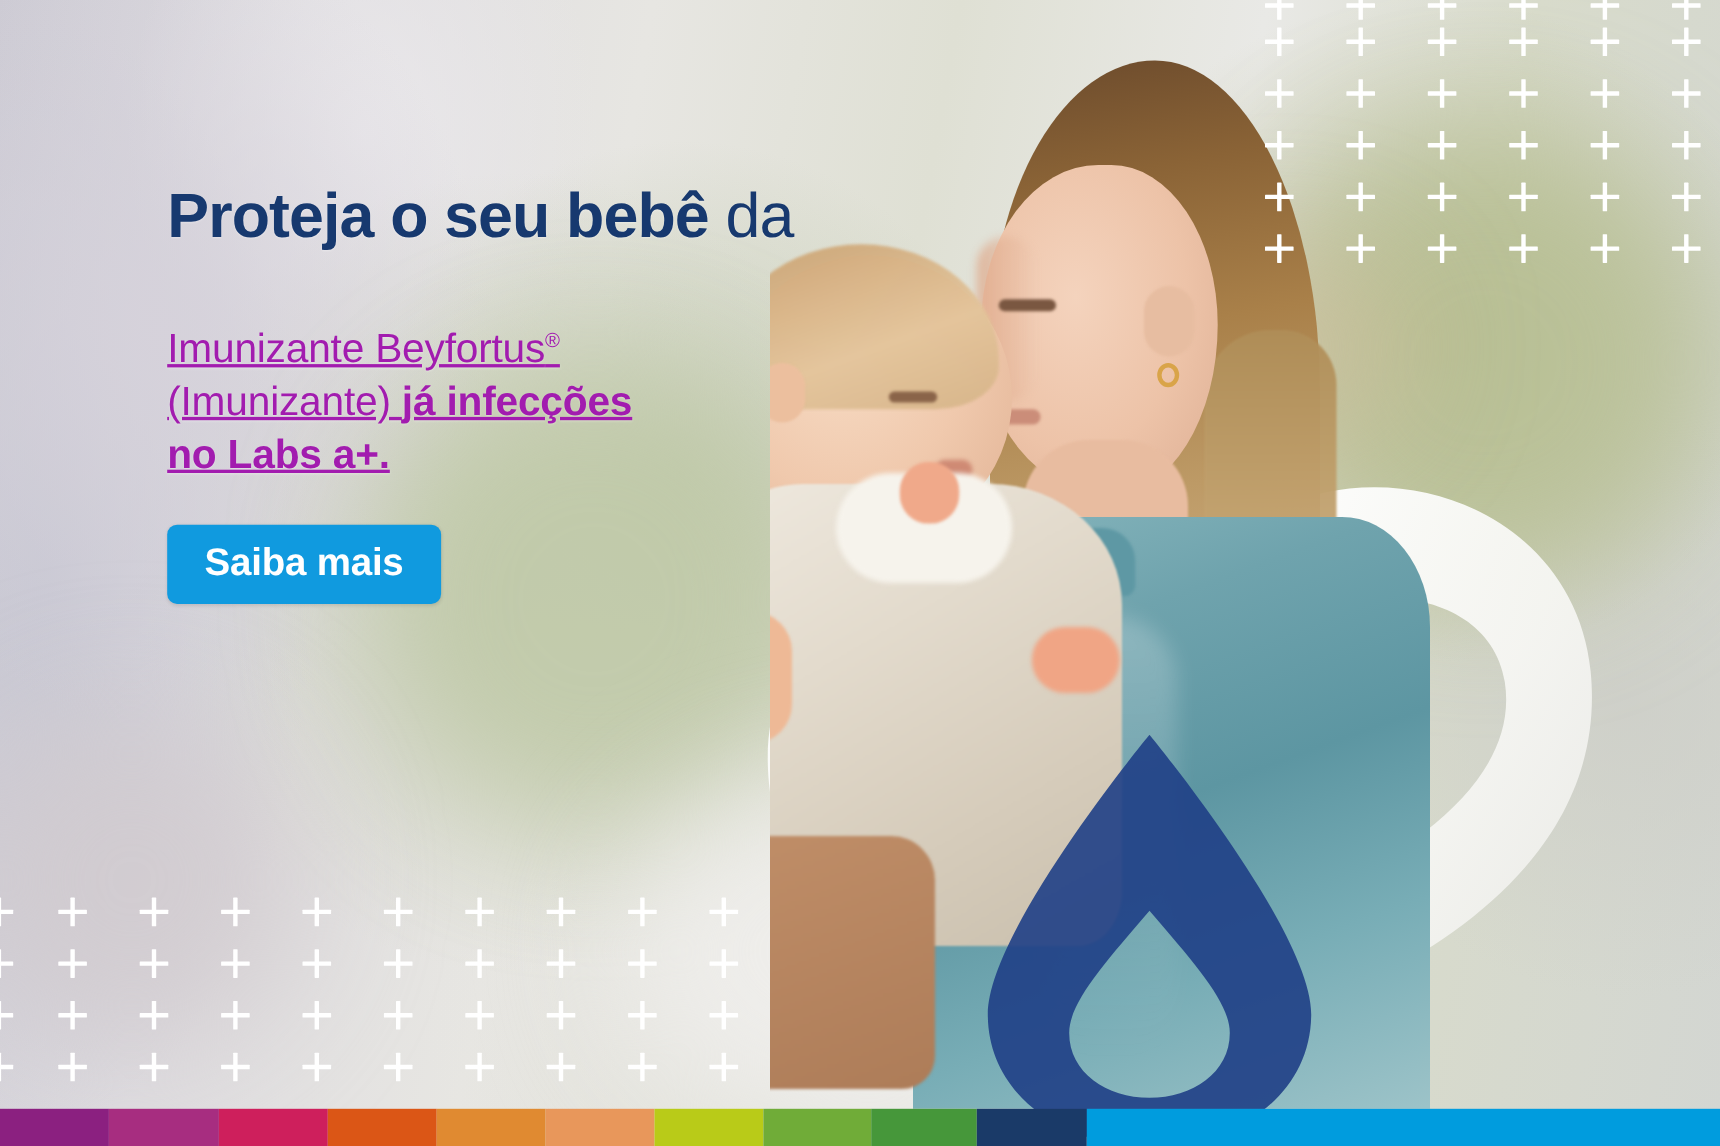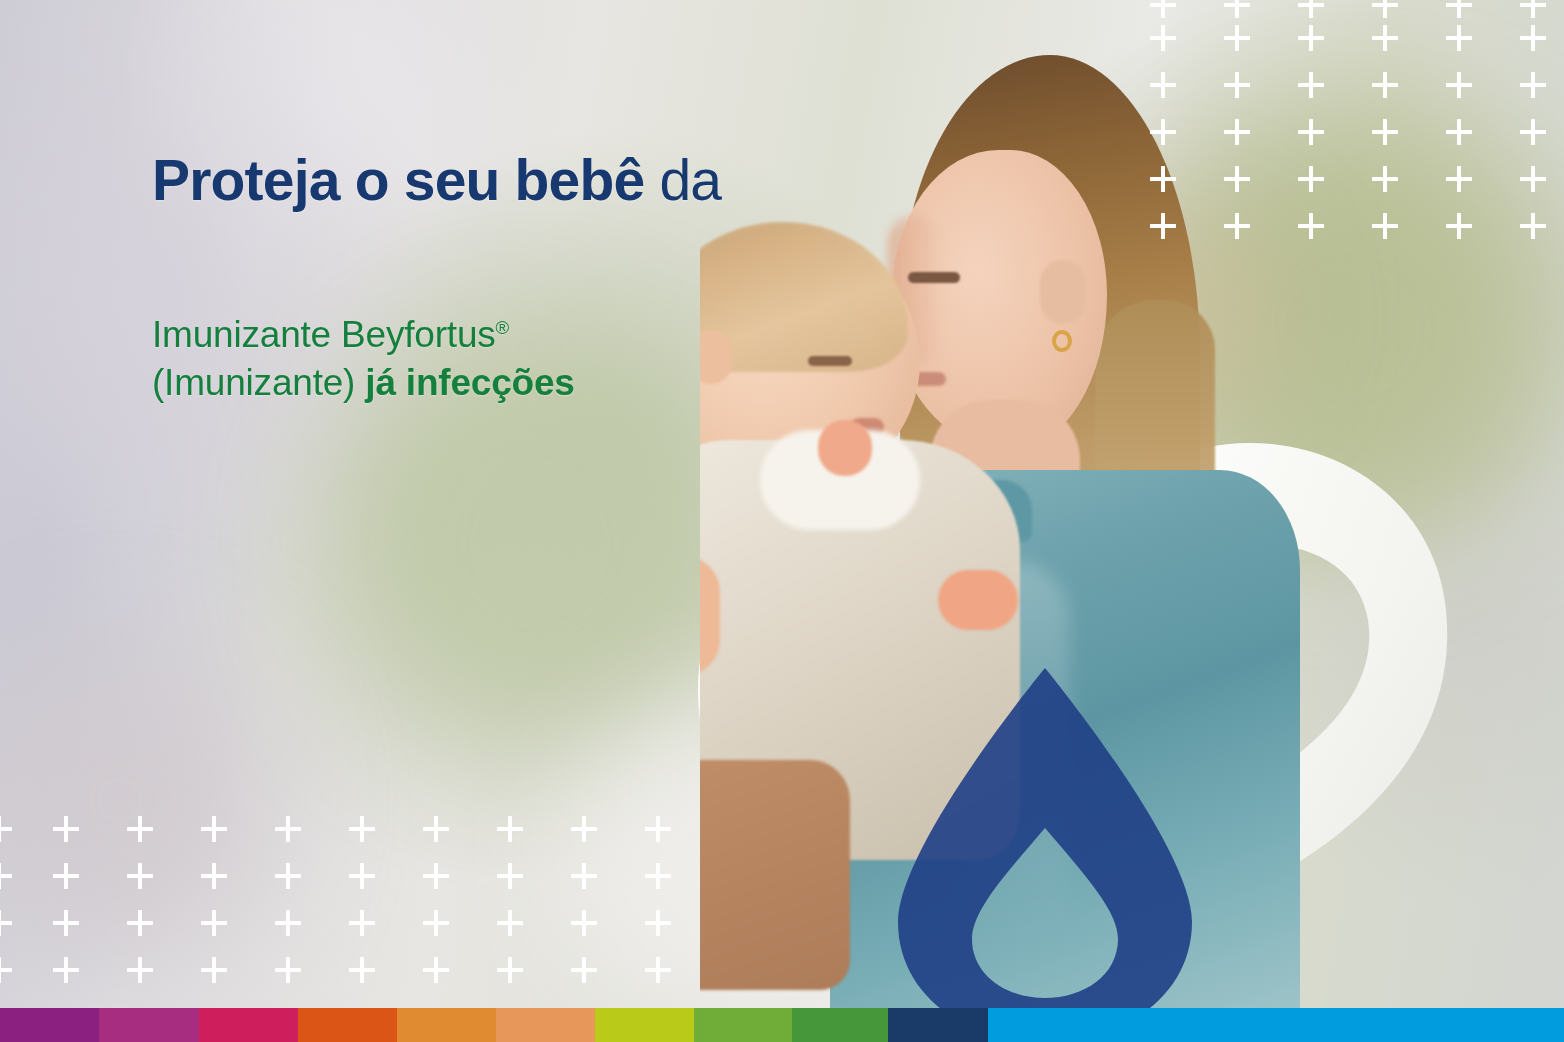--- a/index.html
+++ b/index.html
@@ -57,40 +57,40 @@
     position:absolute;
     width:26px; height:26px;
   }
   .plus::before, .plus::after {
     content:""; position:absolute; background:#ffffff; border-radius:0.5px;
   }
   .plus::before { left:11px; top:0; width:4px; height:26px; }
   .plus::after  { top:11px; left:0; width:26px; height:4px; }
 
   
-  .copy { position:absolute; left:152px; top:148px; width:900px; }
+  .copy { position:absolute; left:152px; top:164px; width:900px; }
 
   .headline {
     color:#17396f;
     font-size:57px;
     line-height:1.135;
     letter-spacing:-0.8px;
     font-weight:400;
     text-shadow:0 1px 2px rgba(255,255,255,0.35);
   }
   .headline .b { font-weight:700; }
 
   .subcopy {
-    margin-top:34px;
-    color:#15803d;
+    color:#a21caf;
     font-size:37px;
     line-height:1.29;
     font-weight:400;
     letter-spacing:-0.2px;
     text-shadow:0 1px 2px rgba(255,255,255,0.3);
+    text-decoration:underline;
   }
   .subcopy .b { font-weight:700; }
   .subcopy sup { font-size:0.50em; vertical-align:super; line-height:0; }
 
   .cta {
     display:inline-block;
     margin-top:40px;
     background:#109ADF;
     color:#ffffff;
     font-size:35px;
@@ -313,22 +313,24 @@
   <div class="copy">
 
     <h1 class="headline">
       <span class="b">Proteja o seu bebê</span><span> da</span><br>
       <br>
     </h1>
 
     <p class="subcopy">
       <span>Imunizante Beyfortus</span><sup>®</sup><br>
       <span>(Imunizante) </span><span class="b">já infecções</span><br>
+      <span class="b">no Labs a+.</span>
     </p>
 
+    <button class="cta">Saiba mais</button>
   </div>
 
   <div class="colorbar">
     <span style="width:99px;background:#8B2080;"></span>
     <span style="width:100px;background:#A72D80;"></span>
     <span style="width:99px;background:#CE1F5C;"></span>
     <span style="width:99px;background:#DB5616;"></span>
     <span style="width:99px;background:#E08A31;"></span>
     <span style="width:99px;background:#E8975B;"></span>
     <span style="width:99px;background:#B9CB18;"></span>

